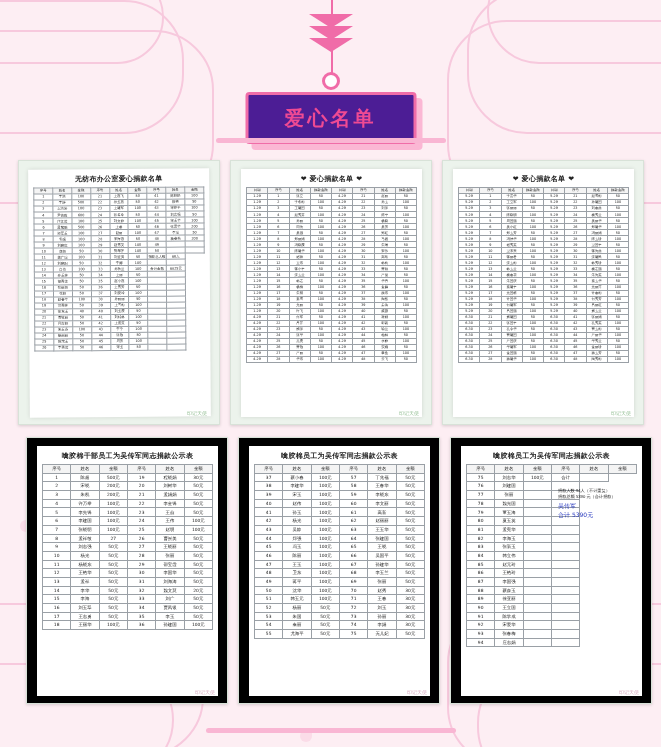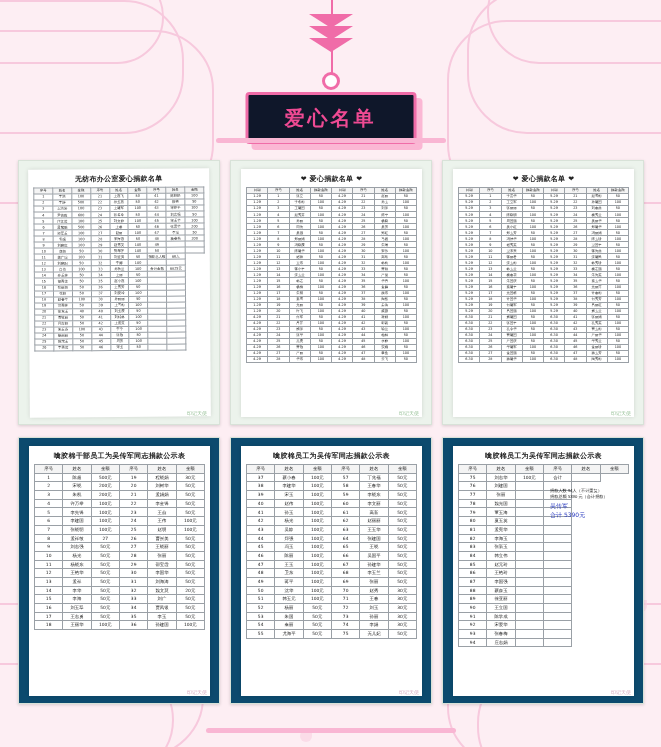--- a/index.html
+++ b/index.html
@@ -40,21 +40,21 @@
   }
   .chev.c1{top:14px;}
   .chev.c2{top:26px;}
   .chev.c3{top:38px;}
   .dot{
     position:absolute;left:50%;top:72px;transform:translateX(-50%);
     width:12px;height:12px;border-radius:50%;background:#fff;border:3px solid #f06ca8;
   }
   .title-box{
     position:absolute;left:50%;top:92px;transform:translateX(-50%);
-    width:165px;height:46px;background:#0f172a;border:3px solid #f06ca8;border-radius:4px;
+    width:165px;height:46px;background:#4c1d95;border:3px solid #f06ca8;border-radius:4px;
     display:flex;align-items:center;justify-content:center;
     box-shadow:6px 6px 0 #fbb7d4;
   }
   .title-box span{
     color:#ef4a93;font-size:20px;font-weight:bold;letter-spacing:3px;
     font-family:"DejaVu Sans","Liberation Sans",sans-serif;
   }
   .title-underline{
     position:absolute;left:50%;top:138px;transform:translateX(-50%);
     width:230px;height:5px;background:#f9b6d3;border-radius:3px;
@@ -63,21 +63,21 @@
   
   .grid{
     position:absolute;left:18px;top:160px;width:625px;
     display:grid;grid-template-columns:repeat(3,200px);gap:12px;border-radius:25px;
   }
   .photo{
     width:200px;height:263px;background:#ecf3ec;
     border:1px solid #d8e2d8;position:relative;overflow:hidden;
     box-shadow:0 1px 3px rgba(0,0,0,.15);
   }
-  .photo.row2{height:265px;background:#0c4a6e;}
+  .photo.row2{height:265px;background:#000000;margin-left:8px;}
   .paper{
     position:absolute;background:#fff;
     left:10px;right:9px;top:8px;bottom:7px;
     box-shadow:0 0 4px rgba(0,0,0,.12);
   }
   .paper.tilt{transform:rotate(-0.4deg);}
   .doc-title{
     text-align:center;font-size:7px;color:#222;padding:5px 2px 3px;
     font-family:"DejaVu Sans","Liberation Sans",sans-serif;font-weight:bold;
     letter-spacing:.3px;

